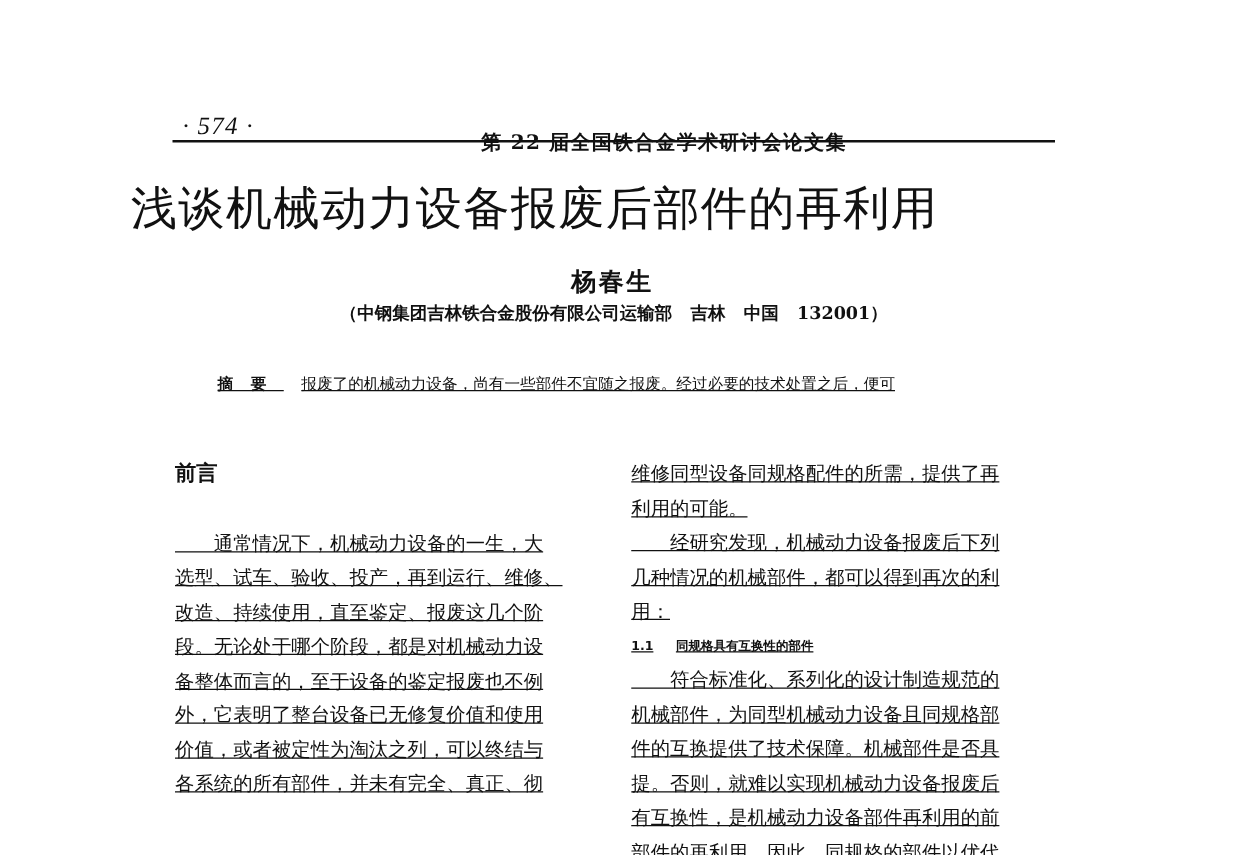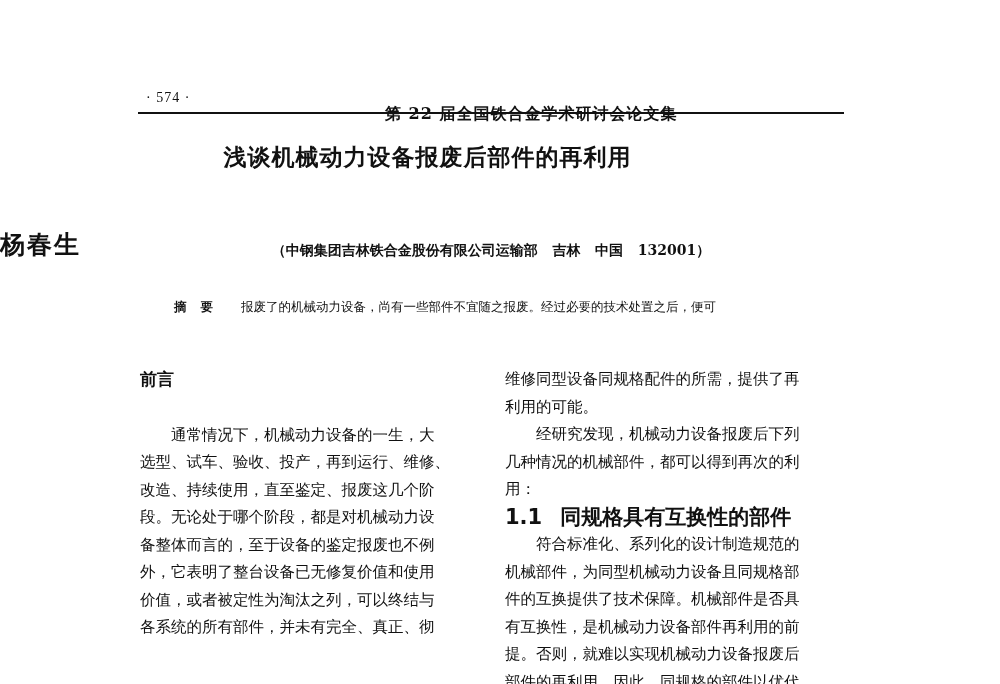--- a/index.html
+++ b/index.html
@@ -24,21 +24,22 @@
       position: absolute;
       left: 138px;
       top: 88px;
       width: 706px;
       height: 24px;
     }
     .page-number {
       position: absolute;
       left: 8px;
       top: 2px;
-      font-size: 14px;
+      font-size: 20px;
+      font-style: italic;
       font-family: "Liberation Serif", serif;
       letter-spacing: 1px;
     }
     .journal-name {
       position: absolute;
       left: 247px;
       top: 16px;
       font-size: 16px;
       font-weight: bold;
       font-family: "DejaVu Serif", serif;
@@ -51,36 +52,35 @@
       width: 706px;
       height: 2px;
       background: #111111;
     }
     .title {
       position: absolute;
       left: 0;
       width: 855px;
       top: 142px;
       text-align: center;
-      font-size: 23px;
+      font-size: 37px;
       font-family: "DejaVu Sans", sans-serif;
-      font-weight: bold;
+      font-weight: normal;
       letter-spacing: 1px;
     }
     .author {
       position: absolute;
       left: 0;
       width: 980px;
       top: 212px;
-      text-align: left;
-      font-size: 25px;
+      text-align: center;
+      font-size: 20px;
       font-weight: bold;
       font-family: "DejaVu Serif", serif;
       letter-spacing: 2px;
-      margin-top: 16px;
     }
     .affiliation {
       position: absolute;
       left: 1px;
       width: 980px;
       top: 242px;
       text-align: center;
       font-size: 14px;
       font-weight: bold;
       font-family: "DejaVu Serif", serif;
@@ -112,24 +112,24 @@
     .col-right { left: 505px; }
     .section-heading {
       font-weight: bold;
       font-size: 17px;
       margin-bottom: 28px;
     }
     .para {
       text-align: justify;
       text-align-last: left;
     }
-    .line { display: block; white-space: nowrap; }
+    .line { display: block; white-space: nowrap; text-decoration: underline; }
     .subsection {
       font-weight: bold;
-      font-size: 21px;
+      font-size: 10px;
     }
     .subsection .num {
       margin-right: 18px;
     }
   </style>
 </head>
 <body>
 
 <div class="page">
 
@@ -170,20 +170,20 @@
       <span class="line">几种情况的机械部件，都可以得到再次的利</span>
       <span class="line">用：</span>
     </div>
     <div class="subsection line">
       <span class="num">1.1</span><span>同规格具有互换性的部件</span>
     </div>
     <div class="para">
       <span class="line">　　符合标准化、系列化的设计制造规范的</span>
       <span class="line">机械部件，为同型机械动力设备且同规格部</span>
       <span class="line">件的互换提供了技术保障。机械部件是否具</span>
+      <span class="line">提。否则，就难以实现机械动力设备报废后</span>
       <span class="line">有互换性，是机械动力设备部件再利用的前</span>
-      <span class="line">提。否则，就难以实现机械动力设备报废后</span>
       <span class="line">部件的再利用。因此，同规格的部件以优代</span>
 
     </div>
   </div>
 
 </div>
 
 </body></html>

